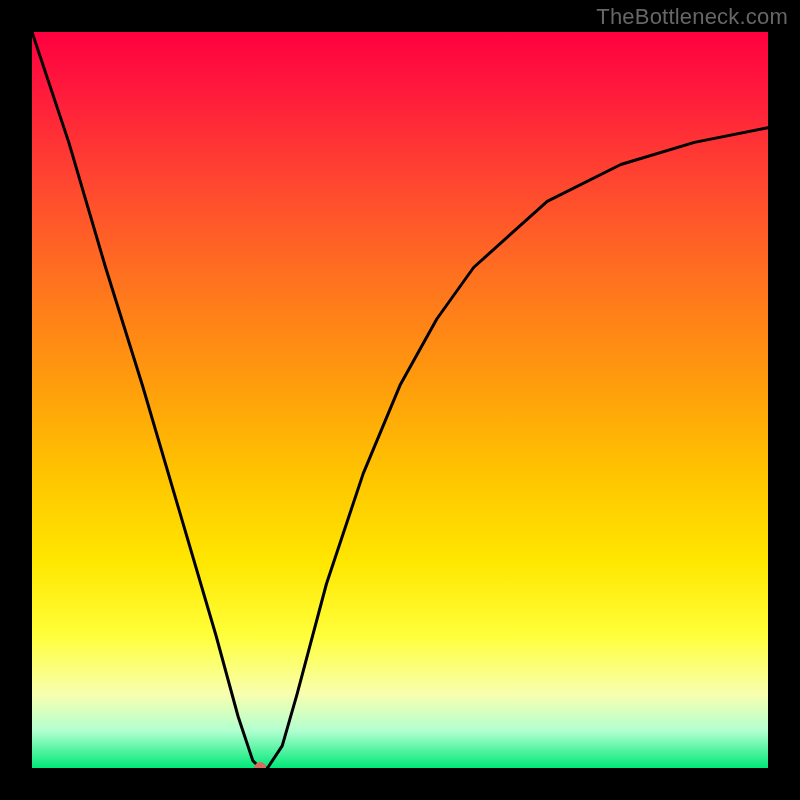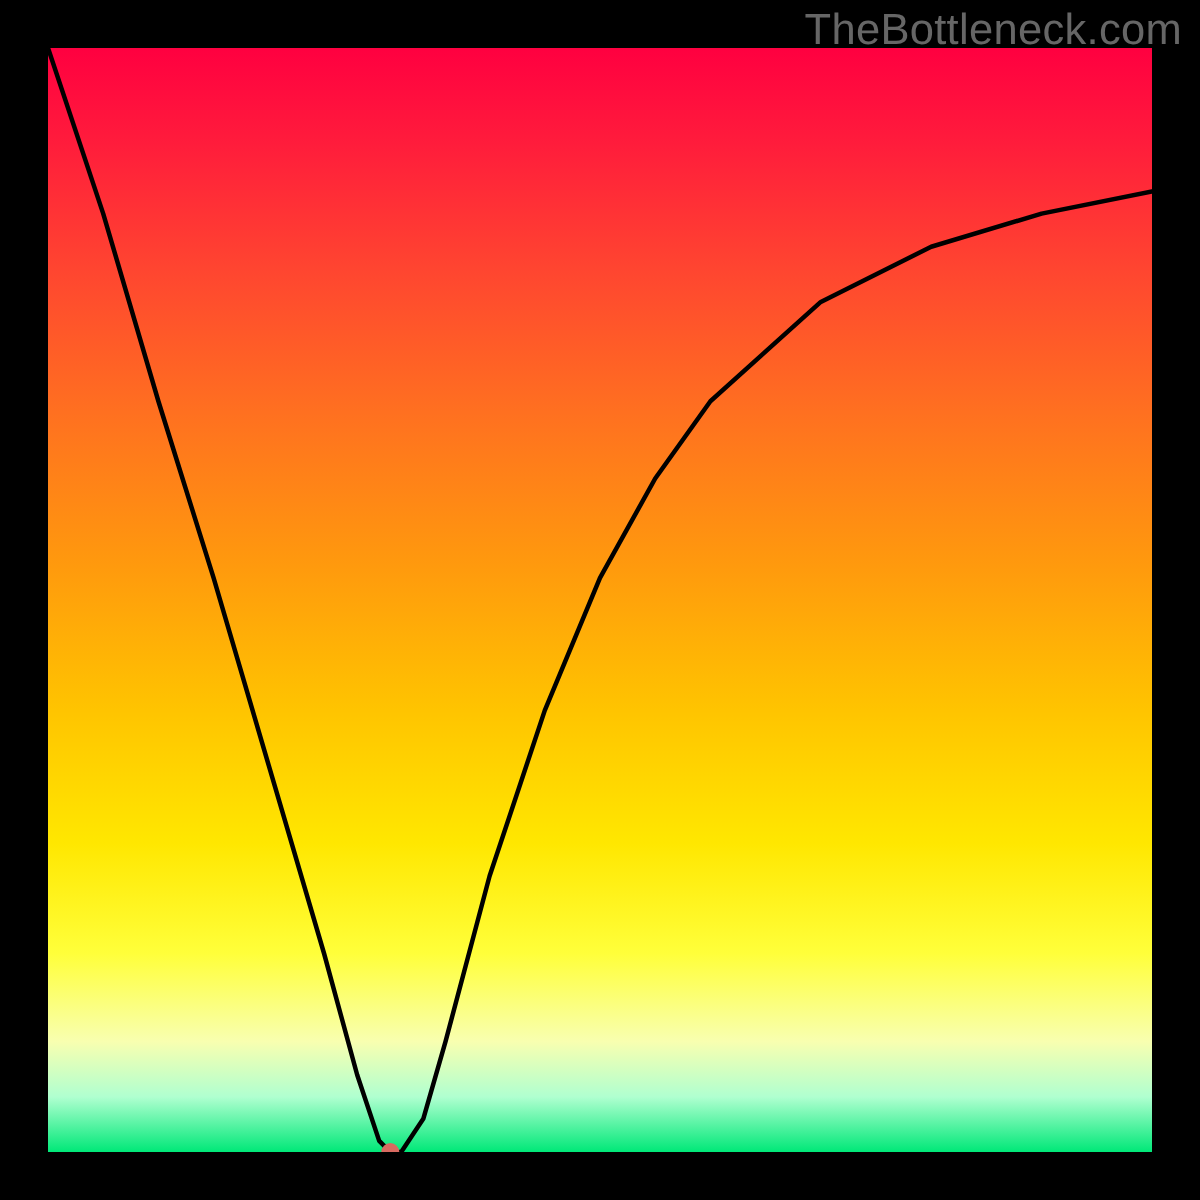--- a/index.html
+++ b/index.html
@@ -14,21 +14,21 @@
   .wrap {
     position: relative;
     width: 800px;
     height: 800px;
   }
   .watermark {
     position: absolute;
     top: 4px;
     right: 12px;
     color: #666;
-    font-size: 29px;
+    font-size: 22px;
     font-weight: 500;
     letter-spacing: 0.2px;
     z-index: 5;
     pointer-events: none;
   }
   .plot {
     position: absolute;
     left: 32px;
     top: 32px;
     width: 736px;

